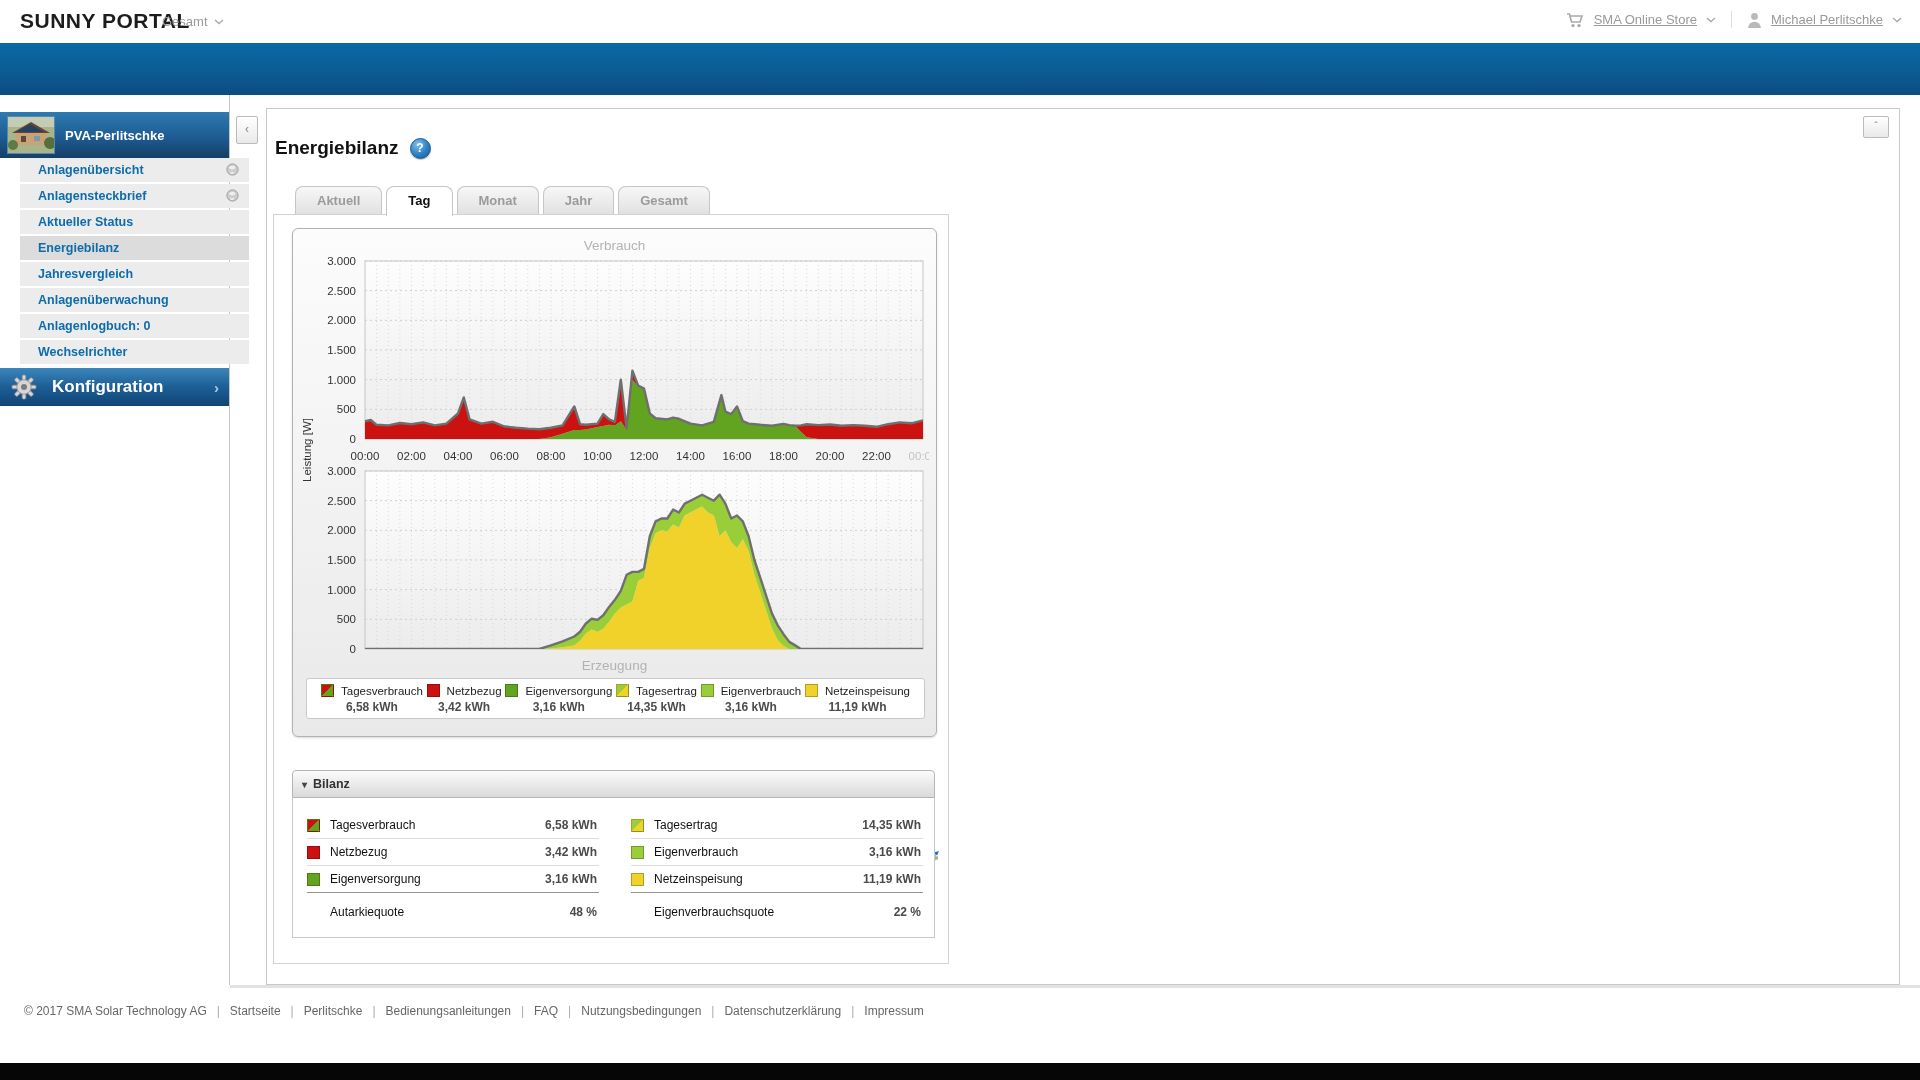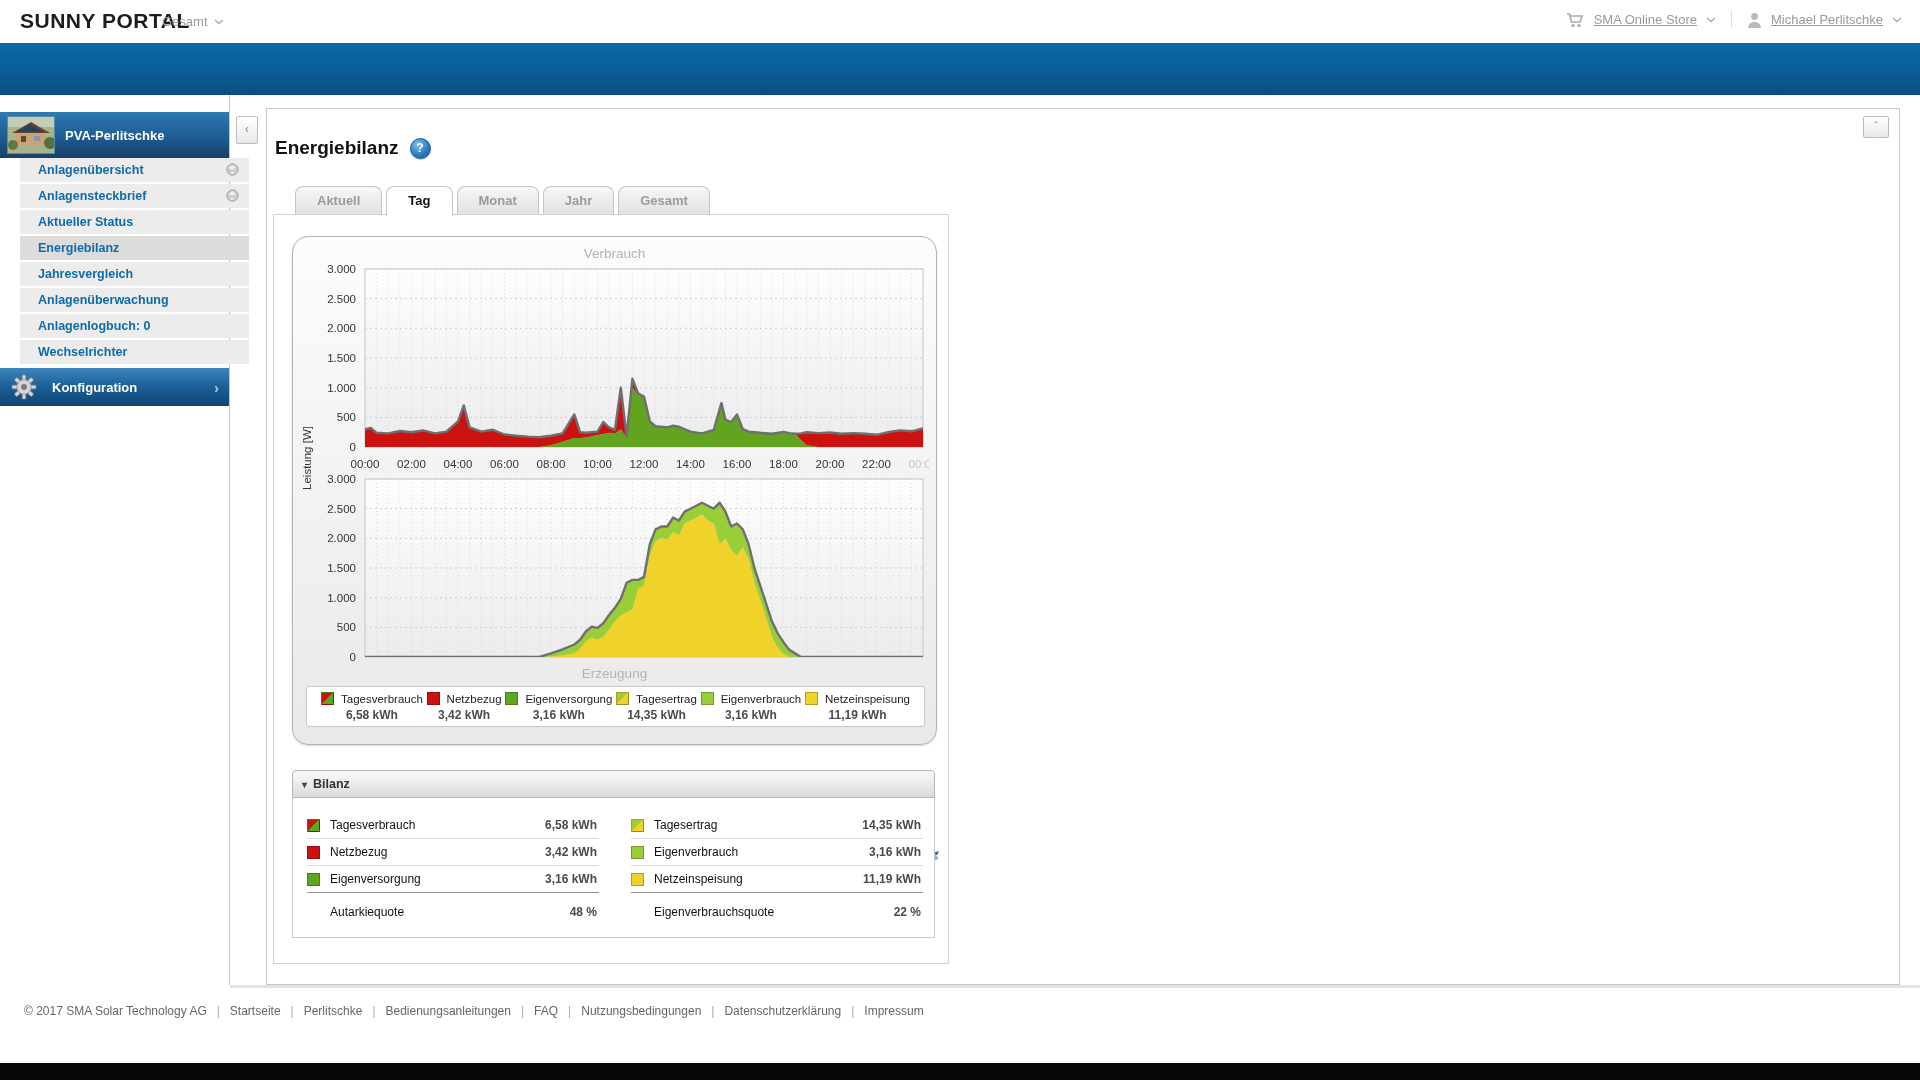--- a/index.html
+++ b/index.html
@@ -14,35 +14,35 @@
   
   .sidebar{position:absolute;left:0;top:95px;width:229px;height:890px;border-right:1px solid #c6c6c6;background:#fff;}
   .plant{position:absolute;left:0;top:17px;width:229px;height:46px;background:linear-gradient(180deg,#2e7ab1 0%,#1d5c92 55%,#163f66 100%);display:flex;align-items:center;cursor:pointer;}
   .plant .thumb{width:46px;height:36px;margin-left:7px;border:1px solid #5a87ad;flex:0 0 auto;}
   .plant .pname{color:#fff;font-weight:bold;font-size:13px;margin-left:10px;}
   .menu{position:absolute;left:0;top:63px;width:229px;margin-left:20px;}
   .mitem{height:24px;line-height:24px;margin-bottom:2px;background:#ececec;color:#0e6cab;font-weight:bold;font-size:12.5px;padding-left:18px;position:relative;cursor:pointer;}
   .mitem.active{background:#dcdcdc;}
   .mitem .globe{position:absolute;right:10px;top:5px;}
   .config{position:absolute;left:0;top:273px;width:229px;height:38px;background:linear-gradient(180deg,#3b86bc 0%,#1c5e95 50%,#0f4576 100%);display:flex;align-items:center;cursor:pointer;}
-  .config .clabel{color:#fff;font-weight:bold;font-size:13px;margin-left:14px;}
+  .config .clabel{color:#fff;font-weight:bold;font-size:17px;margin-left:14px;}
   .config .arrow{margin-left:auto;margin-right:10px;color:#a9cbe6;font-size:15px;font-weight:bold;}
   
   .mainpanel{position:absolute;left:266px;top:108px;width:1634px;height:877px;background:#fff;border:1px solid #c9c9c9;box-sizing:border-box;}
   .collapse-left{position:absolute;left:236px;top:116px;width:20px;height:26px;background:linear-gradient(#fff,#e9e9e9);border:1px solid #bbb;border-radius:2px;color:#8a8a8a;font-size:12px;text-align:center;line-height:24px;cursor:pointer;}
   .collapse-top{position:absolute;right:10px;top:7px;width:24px;height:20px;background:linear-gradient(#fff,#e9e9e9);border:1px solid #bbb;border-radius:2px;color:#8a8a8a;font-size:11px;text-align:center;line-height:18px;cursor:pointer;}
   .ptitle{position:absolute;left:8px;top:28px;display:flex;align-items:center;gap:11px;}
   .ptitle h1{margin:0;font-size:19px;font-weight:bold;color:#111;}
   .help{width:19px;height:19px;border-radius:50%;background:radial-gradient(circle at 35% 28%,#7fc0ef 0%,#2f7fc0 55%,#145a99 100%);border:1px solid #11568f;color:#fff;font-size:12px;font-weight:bold;text-align:center;line-height:19px;cursor:pointer;box-shadow:0 1px 1px rgba(0,0,0,.25);}
   .tabs{position:absolute;left:28px;top:77px;display:flex;}
   .tab{height:27px;line-height:27px;padding:0 21px;margin-right:4px;border:1px solid #c6c6c6;border-bottom:none;border-radius:8px 8px 0 0;background:linear-gradient(#f7f7f7,#e1e1e1);color:#9b9b9b;font-weight:bold;font-size:13px;cursor:pointer;position:relative;z-index:1;}
   .tab.active{background:#fff;color:#111;z-index:3;height:29px;}
   .contentbox{position:absolute;left:6px;top:105px;width:676px;height:750px;border:1px solid #d2d2d2;background:#fff;box-sizing:border-box;z-index:2;}
   
-  .chartpanel{position:absolute;left:18px;top:21px;width:643px;height:507px;border:1px solid #b2b2b2;border-radius:16px;background:linear-gradient(180deg,#fcfcfc,#e9e9e9);box-shadow:0 1px 2px rgba(0,0,0,.15);}
+  .chartpanel{position:absolute;left:18px;top:13px;width:643px;height:507px;border:1px solid #b2b2b2;border-radius:6px;background:linear-gradient(180deg,#fcfcfc,#e9e9e9);box-shadow:0 1px 2px rgba(0,0,0,.15);}
   .ctitle{position:absolute;left:0;width:100%;text-align:center;color:#b3b3b3;font-size:13.5px;}
   .ct-top{top:9px;} .ct-bottom{top:429px;}
   .chartsvg{position:absolute;left:10px;}
   #chart-svg-0{top:28px;} #chart-svg-1{top:238px;}
   #xaxis-svg{position:absolute;left:10px;top:217px;}
   svg text{font-family:"Liberation Sans",sans-serif;}
   .ylab{position:absolute;left:-26px;top:215px;width:80px;text-align:center;transform:rotate(-90deg);font-size:11.5px;color:#333;}
   .legend{position:absolute;left:13px;top:449px;width:589px;padding:5px 14px 4px;background:#fff;border:1px solid #c9c9c9;border-radius:3px;display:flex;justify-content:space-between;}
   .lcell{display:flex;flex-direction:column;align-items:center;}
   .lrow{display:flex;align-items:center;gap:7px;font-size:11.5px;color:#222;}

